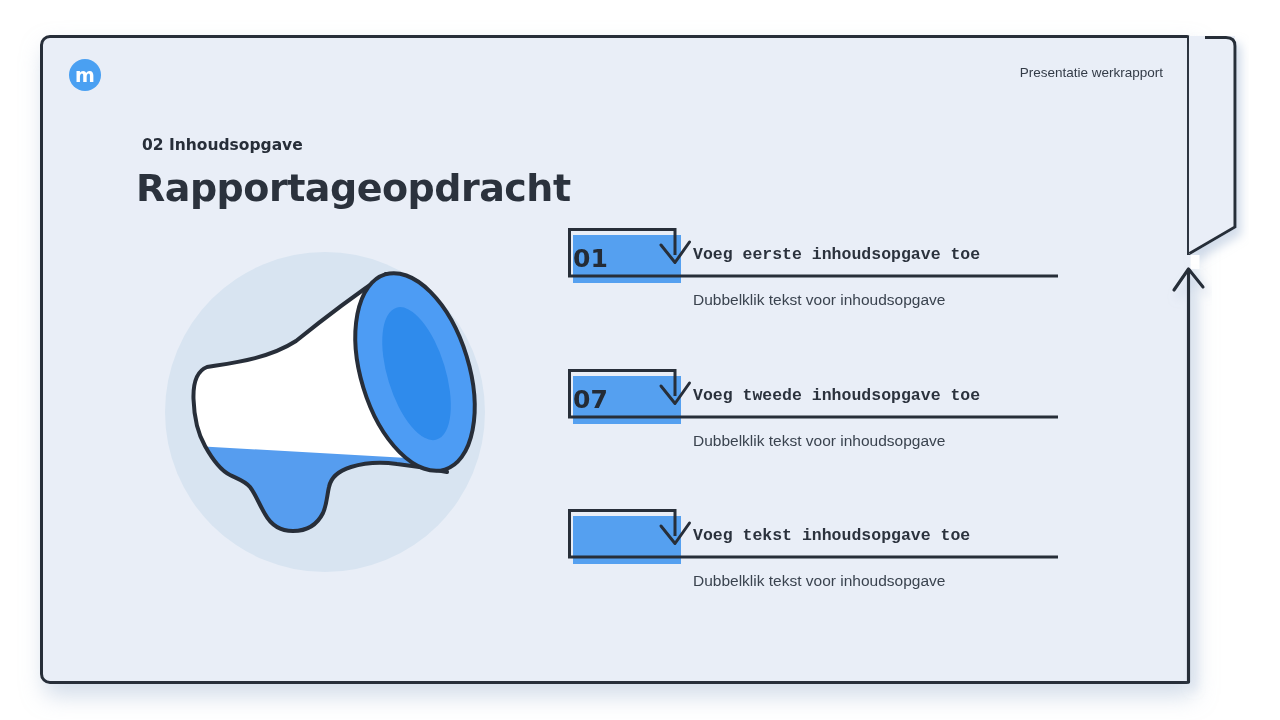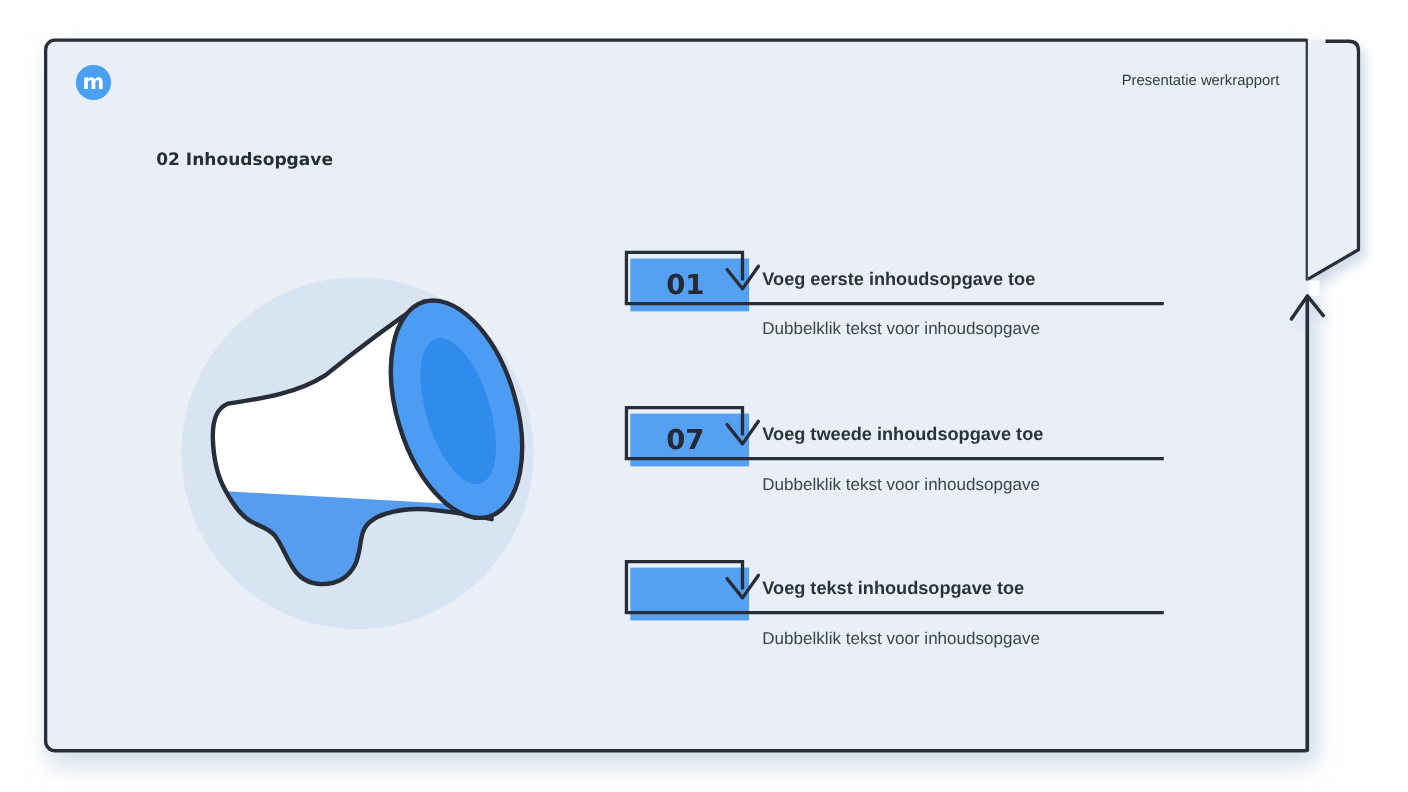--- a/index.html
+++ b/index.html
@@ -37,26 +37,26 @@
   }
   .illustration{position:absolute;left:107px;top:202px;width:360px;height:340px;}
   .toc-item{position:absolute;left:525px;width:495px;height:85px;}
   .blue-box{
     position:absolute;left:5px;top:7px;width:108px;height:48px;
     background:var(--accent,#55a0f0);
   }
   .item-lines{position:absolute;left:0;top:0;overflow:visible;}
   .toc-number{
     position:absolute;left:5px;top:7px;width:100px;height:48px;line-height:48px;
-    text-align:center;font-family:"DejaVu Sans",sans-serif;font-weight:bold;
+    text-align:left;font-family:"DejaVu Sans",sans-serif;font-weight:bold;
     font-size:25px;color:#242b35;
   }
   .toc-title{
     position:absolute;left:125px;top:17px;
-    font-family:Liberation Sans, sans-serif;font-weight:bold;font-size:16.5px;
+    font-family:Liberation Mono, monospace;font-weight:bold;font-size:16.5px;
     color:#2b323d;white-space:nowrap;
   }
   .toc-sub{
     position:absolute;left:125px;top:63px;font-size:15.5px;color:#3a434f;white-space:nowrap;text-align:center;
   }
   .decor{position:absolute;left:0;top:0;z-index:5;pointer-events:none;}
   .ink-stroke{stroke:var(--ink,#272e39);fill:none;}
 </style>
 </head>
 <body style="--page-bg: #ffffff; --slide-bg: #e9eef7; --ink: #272e39; --accent: #55a0f0; --logo-bg: #4aa0f2; --circle-bg: #d8e4f1; --bell: #4d9cf4; --bell-inner: #2f8bec; --liquid: #569def; --subtitle-text: #3a434f;">
@@ -64,20 +64,21 @@
 <div class="slide">
 
   <div class="logo">
     <span>m</span>
   </div>
 
   <div class="deck-title">Presentatie werkrapport</div>
 
   <div class="eyebrow">02 Inhoudsopgave</div>
 
+  <div class="slide-title">Rapportageopdracht</div>
 
   <svg class="illustration" viewBox="150 240 360 340" width="360" height="340">
     <defs>
       <clipPath id="bodyClip">
         <path d="M 386,274
                  C 352,297 322,320 296,341
                  C 268,359 232,363 207,367
                  C 197,371 193,383 193.5,399
                  C 194,414 197,432 205,446
                  C 210,455 218,469 230,475

